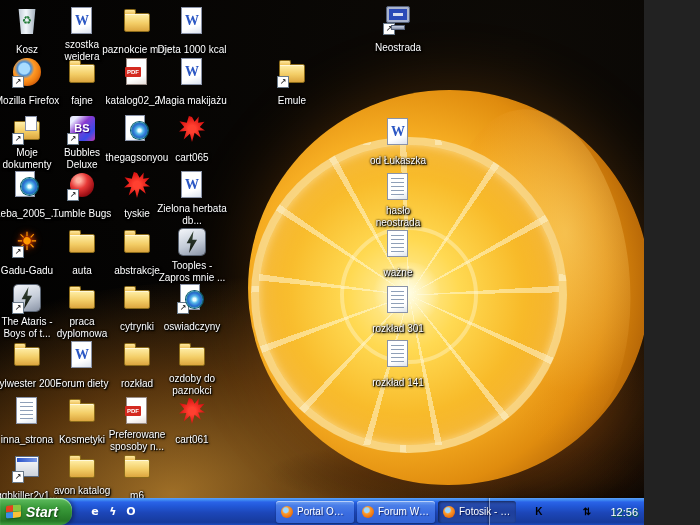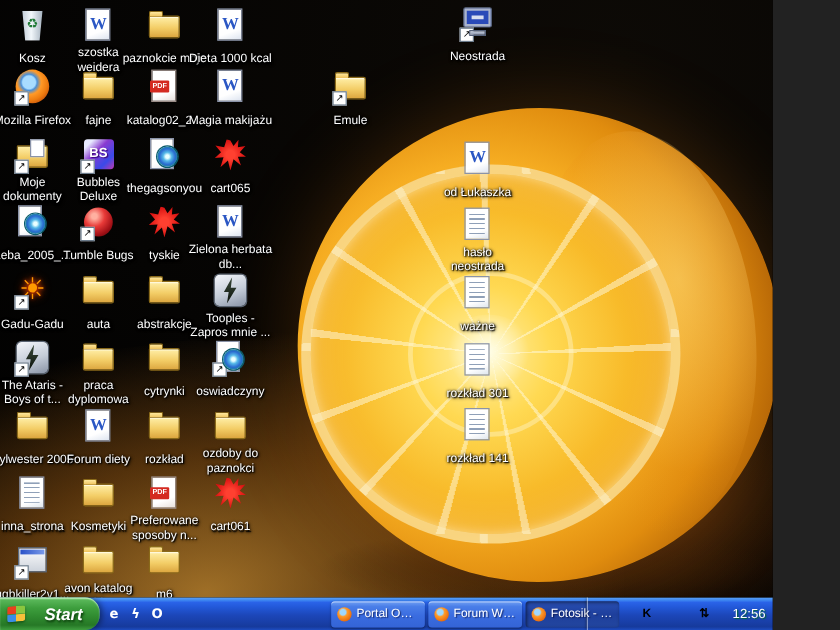--- a/index.html
+++ b/index.html
@@ -81,21 +81,21 @@
   .ic-app::before{left:5px;top:4px;width:24px;height:21px;background:linear-gradient(#fdfdfd,#cdd3dc);border:1px solid #5a6a80;}
   .ic-app::after{left:7px;top:6px;width:20px;height:4px;background:linear-gradient(90deg,#2a52c8,#7a9ae8);}
 
   .sc{position:absolute;left:2px;bottom:-1px;width:10px;height:10px;background:#fff;border:1px solid #6a7a8a;display:none;align-items:center;justify-content:center;}
   .sc::before{content:"↗";font-size:8px;line-height:8px;color:#000;}
   .shortcut .sc{display:flex;}
 
   
   .taskbar{position:absolute;left:0;right:0;bottom:0;height:27px;z-index:5;
        background:linear-gradient(180deg,#5aa0f8 0,#3f8af2 2px,#2a63e8 4px,#2258d8 8px,#1c46b8 55%,#163a9c 90%,#1d4cc0 100%);}
-  .start{position:absolute;left:0;top:0;height:27px;display:flex;align-items:center;gap:16px;padding:0 14px 0 6px;border-radius:0 12px 12px 0;cursor:pointer;
+  .start{position:absolute;left:0;top:0;height:27px;display:flex;align-items:center;gap:5px;padding:0 14px 0 6px;border-radius:0 12px 12px 0;cursor:pointer;
        background:linear-gradient(180deg,#8fd98f 0,#58b658 8%,#3d9e3d 32%,#2f8a2f 60%,#267826 85%,#3f9e3f 100%);
        box-shadow:2px 0 5px rgba(0,0,0,.45), inset 0 1px 1px rgba(220,255,220,.7);}
   .start .slabel{color:#fff;font:bold italic 14px "Liberation Sans",sans-serif;text-shadow:1px 1px 2px #0a3a0a;}
   .flag{width:15px;height:13px;border-radius:2px;transform:skewY(-5deg);box-shadow:0 1px 2px rgba(0,30,0,.5);
        background:
         linear-gradient(90deg,#e8401f 50%,#8ac63f 50%) top/100% 50% no-repeat,
         linear-gradient(90deg,#3a8de8 50%,#f8c03a 50%) bottom/100% 50% no-repeat;}
   .ql-bar{position:absolute;left:66px;top:0;height:27px;display:flex;align-items:center;gap:2px;padding:0 3px;}
   .ql{position:relative;width:16px;height:16px;border-radius:3px;display:flex;align-items:center;justify-content:center;cursor:pointer;
       font:bold 11px "DejaVu Sans",sans-serif;color:#fff;}

